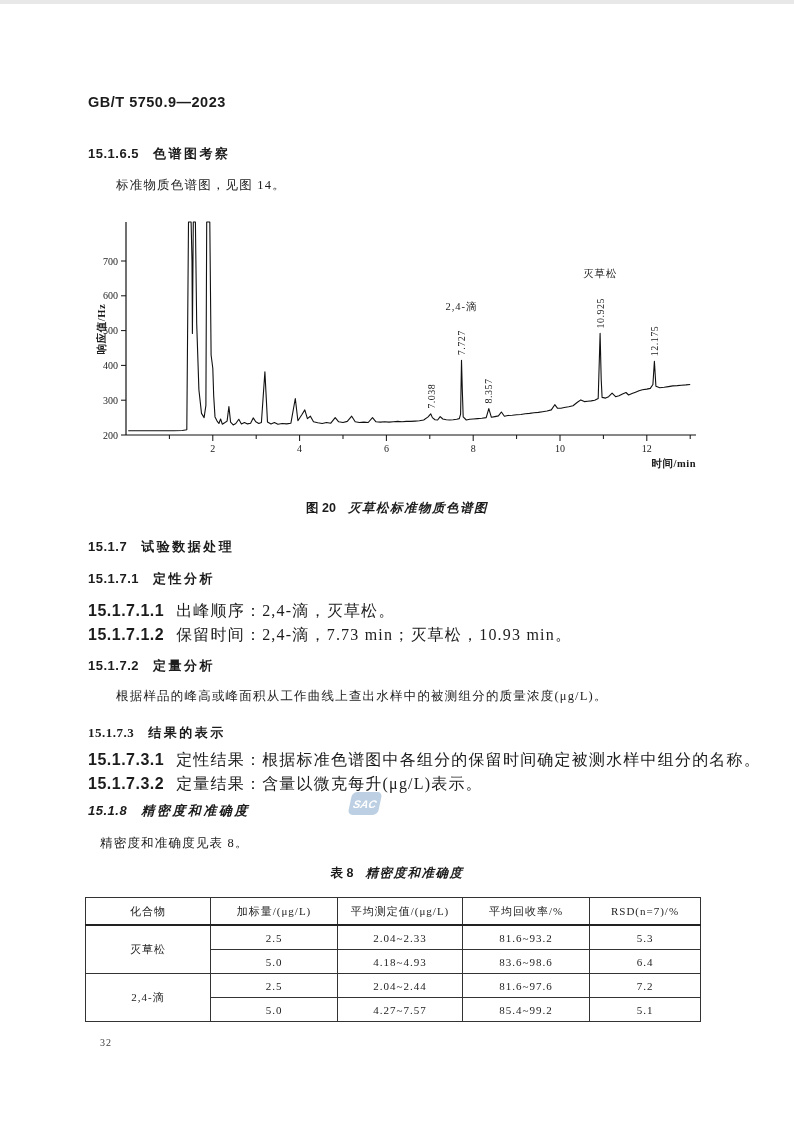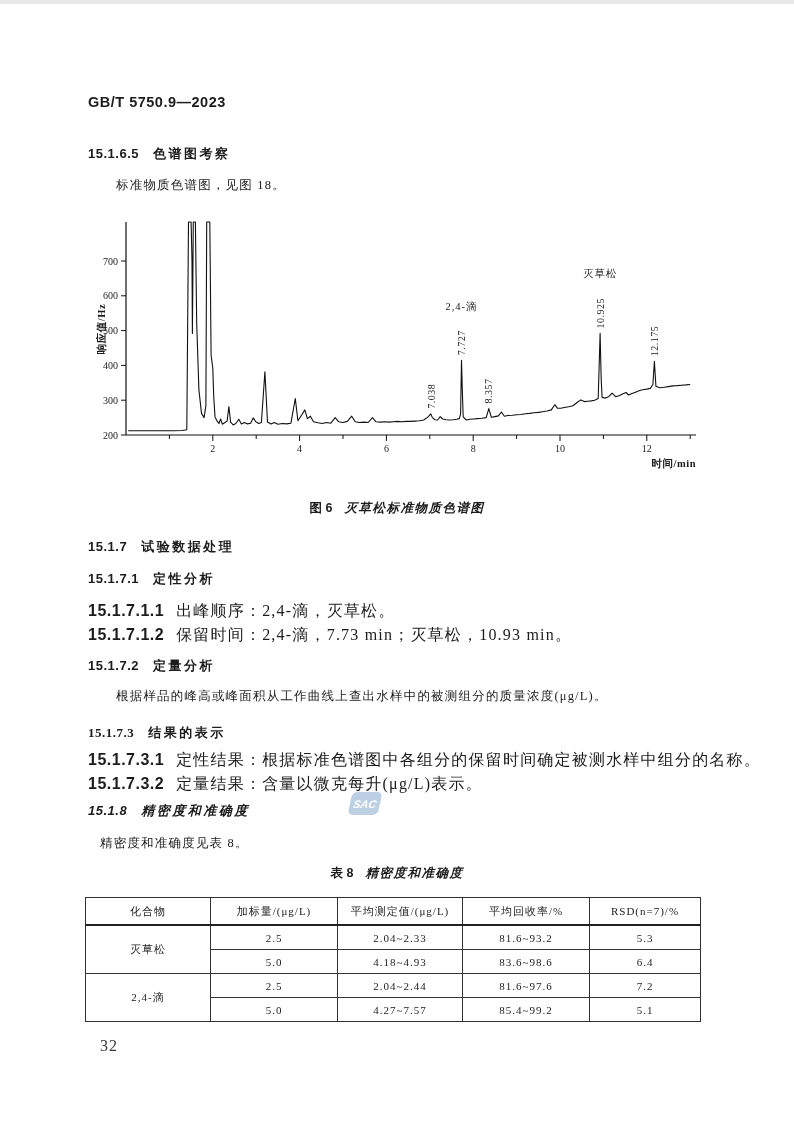--- a/index.html
+++ b/index.html
@@ -13,21 +13,21 @@
   .h-clause { font-family:"Liberation Sans", sans-serif; font-weight:bold; font-size:13px; }
   .h-clause .num { margin-right:14px; letter-spacing:0.5px; }
   .h-clause .ttl { letter-spacing:2.5px; }
   .t-clause { font-size:16px; }
   .t-clause .num { font-family:"Liberation Sans", sans-serif; font-weight:bold; margin-right:12px; letter-spacing:0.5px; }
   .t-clause .txt { letter-spacing:1.2px; }
   .para { font-size:12.5px; letter-spacing:1.2px; }
   .caption { width:794px; text-align:center; font-family:"Liberation Sans", sans-serif; font-weight:bold; font-size:12.5px; }
   .caption .cap-label { margin-right:12px; }
   .caption .cap-title { letter-spacing:1.5px;font-style:italic; }
-  .pageno { font-size:16px; letter-spacing:1px; color:#3a3a3a; }
+  .pageno { font-size:10px; letter-spacing:1px; color:#3a3a3a; }
 
   
   #chart-wrap { left:95px; top:213px; width:620px; height:260px; }
   #chromatogram text { font-family:"Liberation Serif", serif; fill:#1c1c1c; }
 
   
   #sac-watermark {
     left:350px; top:788px; width:30px; height:23px; border-radius:5px;
     transform:skew(-12deg); display:flex; align-items:center; justify-content:center;
     font-family:"Liberation Sans", sans-serif; font-style:italic; font-weight:bold;
@@ -53,21 +53,21 @@
 <body>
 
 <div id="page">
 
   <div class="abs std-code z1" style="left:88px; top:90px;">GB/T 5750.9—2023</div>
 
   <div class="abs h-clause z1" style="left:88px; top:141px;">
     <span class="num">15.1.6.5</span><span class="ttl">色谱图考察</span>
   </div>
 
-  <div class="abs para z1" style="left:116px; top:173px;">标准物质色谱图，见图 18。</div>
+  <div class="abs para z1" style="left:116px; top:173px;">标准物质色谱图，见图 14。</div>
 
   <div class="abs z1" id="chart-wrap">
     <svg id="chromatogram" width="620" height="260" viewBox="0 0 620 260">
         <line x1="31" y1="5" x2="31" y2="218" stroke="#111111" stroke-width="1.2"></line>
         <line x1="31" y1="218" x2="601" y2="218" stroke="#111111" stroke-width="1.2"></line>
         <line x1="26" y1="218" x2="31" y2="218" stroke="#111111" stroke-width="1"></line>
         <text x="23" y="221.5" text-anchor="end" font-size="10px">200</text>
         <line x1="26" y1="183.2" x2="31" y2="183.2" stroke="#111111" stroke-width="1"></line>
         <text x="23" y="186.7" text-anchor="end" font-size="10px">300</text>
         <line x1="26" y1="148.4" x2="31" y2="148.4" stroke="#111111" stroke-width="1"></line>
@@ -104,21 +104,21 @@
         <text x="508.64500000000004" y="111.384" transform="rotate(-90 508.64500000000004 111.384)" font-size="10px" letter-spacing="0.5px">10.925</text>
         <text x="562.895" y="139.224" transform="rotate(-90 562.895 139.224)" font-size="10px" letter-spacing="0.5px">12.175</text>
         <text x="366.482" y="92.72000000000001" text-anchor="middle" font-size="10.5px" letter-spacing="1px">2,4-滴</text>
         <text x="505.36199999999997" y="59.660000000000025" text-anchor="middle" font-size="10.5px" letter-spacing="1px">灭草松</text>
         <text x="601" y="250" text-anchor="end" font-size="10.5px" font-weight="bold" letter-spacing="0.5px">时间/min</text>
         <text x="10" y="112" transform="rotate(-90 10 112)" text-anchor="middle" font-size="10.5px" font-weight="bold" letter-spacing="0.5px">响应值/Hz</text>
       </svg>
   </div>
 
   <div class="abs caption z1" style="left:0px; top:496px;">
-    <span class="cap-label">图 6</span><span class="cap-title">灭草松标准物质色谱图</span>
+    <span class="cap-label">图 20</span><span class="cap-title">灭草松标准物质色谱图</span>
   </div>
 
   <div class="abs h-clause z1" style="left:88px; top:534px;">
     <span class="num">15.1.7</span><span class="ttl">试验数据处理</span>
   </div>
 
   <div class="abs h-clause z1" style="left:88px; top:566px;">
     <span class="num">15.1.7.1</span><span class="ttl">定性分析</span>
   </div>
 

